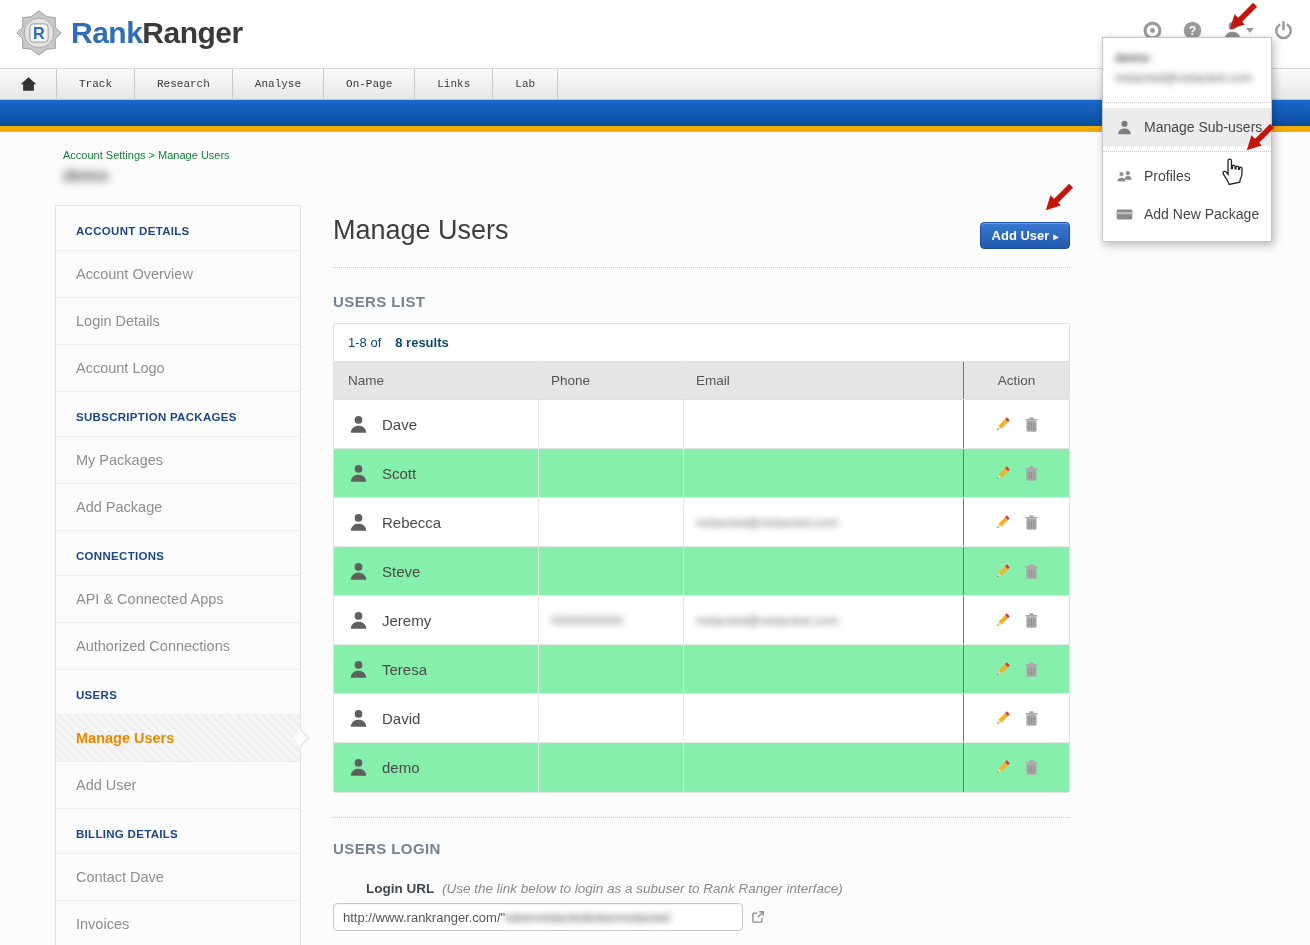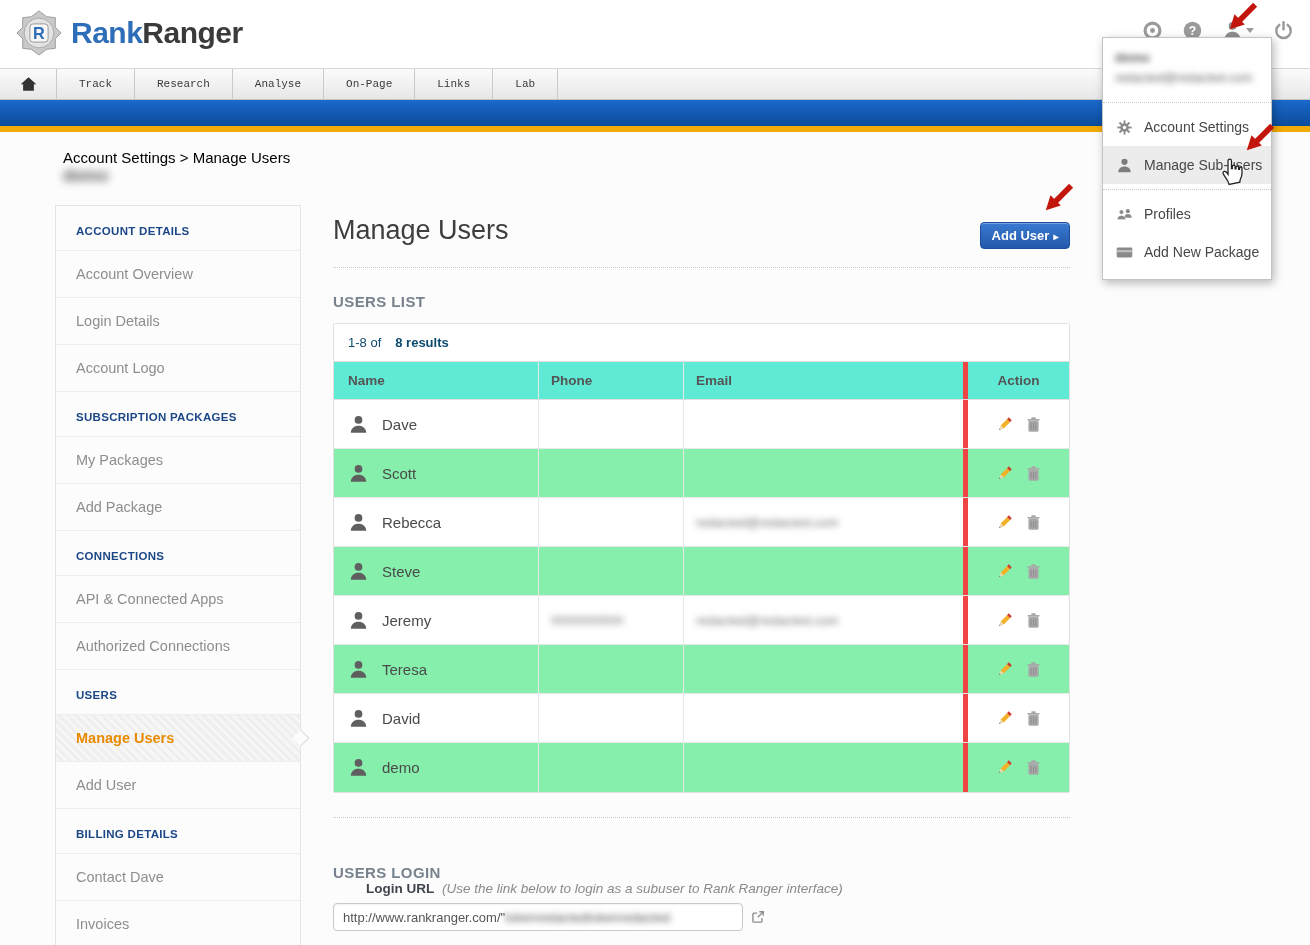--- a/index.html
+++ b/index.html
@@ -32,21 +32,21 @@
     border-right:1px solid #c9c9c9;font-family:Liberation Mono, monospace; }
   .tab-home { width:57px; justify-content:center; padding:0; }
   .tab-home svg { width:17px; height:16px; }
 
   
   .blueband { position:absolute; top:100px; left:0; right:0; height:32px;
     background:linear-gradient(#1a69cb,#0d4c9c); border-bottom:6px solid #f3ab07; }
 
   
   .page { position:absolute; top:132px; left:0; right:0; bottom:0; background:#fcfcfc; }
-  .breadcrumb { position:absolute; left:63px; top:17px; font-size:15px; color:#000000; }
+  .breadcrumb { position:absolute; left:63px; top:17px; font-size:11px; color:#15803d; }
   .account-blur { position:absolute; left:63px; top:34px; font-size:17px; font-weight:bold; color:#4d4d4d; }
 
   
   .sidebar { position:absolute; left:55px; top:73px; width:246px; bottom:-2px;
     background:#fcfcfc; border:1px solid #e4e4e4; border-bottom:none; }
   .side-header { height:45px; display:flex; align-items:flex-end; padding:0 0 13px 20px;
     font-size:11.5px; font-weight:bold; color:#1c4787; letter-spacing:.3px; border-bottom:1px solid #ededed; }
   .side-item { height:47px; display:flex; align-items:center; padding-left:20px;
     font-size:14.5px; color:#8e8e8e; border-bottom:1px solid #ededed; position:relative; background:#fcfcfc; }
   .side-item.active { color:#e88a00; font-weight:bold;
@@ -59,35 +59,35 @@
   .main { position:absolute; left:333px; top:73px; width:737px; height:740px; }
   .page-title { position:absolute; top:10px; left:0; font-size:27px; font-weight:400; color:#3e3e3e; }
   .add-user-btn { position:absolute; right:0; top:17px; width:90px; height:27px;
     background:linear-gradient(#3a7ad1,#2158ab); border:1px solid #1d4f9f; border-radius:4px;
     color:#fff; font-weight:bold; font-size:13px; display:flex; align-items:center; justify-content:center;
     gap:4px; box-shadow:inset 0 1px 0 rgba(255,255,255,.3); }
   .add-user-btn .arr { font-size:10px; margin-top:1px; }
   .dotted { position:absolute; left:0; right:0; border-top:1px dotted #c8c8c8; }
   .dotted-1 { top:62px; } .dotted-2 { top:612px; }
   .section-title { position:absolute; left:0; font-size:15px; font-weight:bold; color:#78828e; letter-spacing:.4px; }
-  .st-1 { top:88px; } .st-2 { top:635px;margin-top:24px; }
+  .st-1 { top:88px; } .st-2 { top:635px; }
 
   .list-box { position:absolute; top:118px; left:0; width:737px; background:#fff;
     border:1px solid #e0e0e0; border-radius:2px; }
   .results-bar { height:38px; display:flex; align-items:center; gap:14px; padding-left:14px;
     font-size:13px; color:#0c4a6e; border-bottom:1px solid #e0e0e0; background:#fff; }
   .results-bar b { font-weight:bold; }
-  .thead { height:38px; display:flex; background:#5eead4; border-bottom:1px solid #e0e0e0;
-    color:#555; font-weight:bold; font-size:13.5px; }
+  .thead { height:38px; display:flex; background:#e5e5e5; border-bottom:1px solid #e0e0e0;
+    color:#555; font-weight:normal; font-size:13.5px; }
   .thead .cell { display:flex; align-items:center; }
   .cell { height:100%; }
   .col-name  { width:204px; padding-left:14px; display:flex; align-items:center; }
   .col-phone { width:145px; padding-left:12px; display:flex; align-items:center; border-left:1px solid #e8e8e8;text-align:right; }
   .col-email { width:280px; padding-left:12px; display:flex; align-items:center; border-left:1px solid #e8e8e8; }
-  .col-action{ width:106px; display:flex; align-items:center; justify-content:center; gap:12px; border-left:5px solid #ef4444; }
+  .col-action{ width:106px; display:flex; align-items:center; justify-content:center; gap:12px; border-left:1px solid #ef4444; }
   .trow { height:49px; display:flex; border-bottom:1px solid #e8e8e8; font-size:15px; color:#4a4a4a; background:#fff; }
   .trow.alt { background:#86efac; }
   .trow:last-child { border-bottom:none; }
   .trow .col-phone, .trow .col-email { font-size:13px; color:#777; }
   .icon-user svg { width:21px; height:21px; margin-right:13px; }
   .act svg { width:17px; height:17px; }
 
   .login-label-row { position:absolute; top:676px; left:0; font-size:13.5px;margin-left:33px; }
   .login-label { font-weight:bold; color:#40454d; }
   .login-hint { font-style:italic; color:#8a8a8a; margin-left:4px; }
@@ -546,26 +546,20 @@
       </span>
   </div>
 </div>
 
 <div class="dropdown" data-interactable="false">
   <div class="dd-head" data-interactable="false">
     <div class="dd-name blur3" data-interactable="false">demo</div>
     <div class="dd-email blur3" data-interactable="false">redacted@redacted.com</div>
   </div>
   <div class="dd-sep" data-interactable="false"></div>
-  <div class="dd-item" data-interactable="true">
-    <svg class="ic">
-        <use href="#sym-gear"></use>
-      </svg>
-    <span data-interactable="false">Account Settings</span>
-  </div>
   <div class="dd-item hl" data-interactable="true">
     <svg class="ic" fill="#7d7d7d">
         <use href="#sym-person"></use>
       </svg>
     <span data-interactable="false">Manage Sub-users</span>
   </div>
   <div class="dd-sep" data-interactable="false"></div>
   <div class="dd-item" data-interactable="true">
     <svg class="ic" fill="#8a8a8a">
         <use href="#sym-people"></use>

